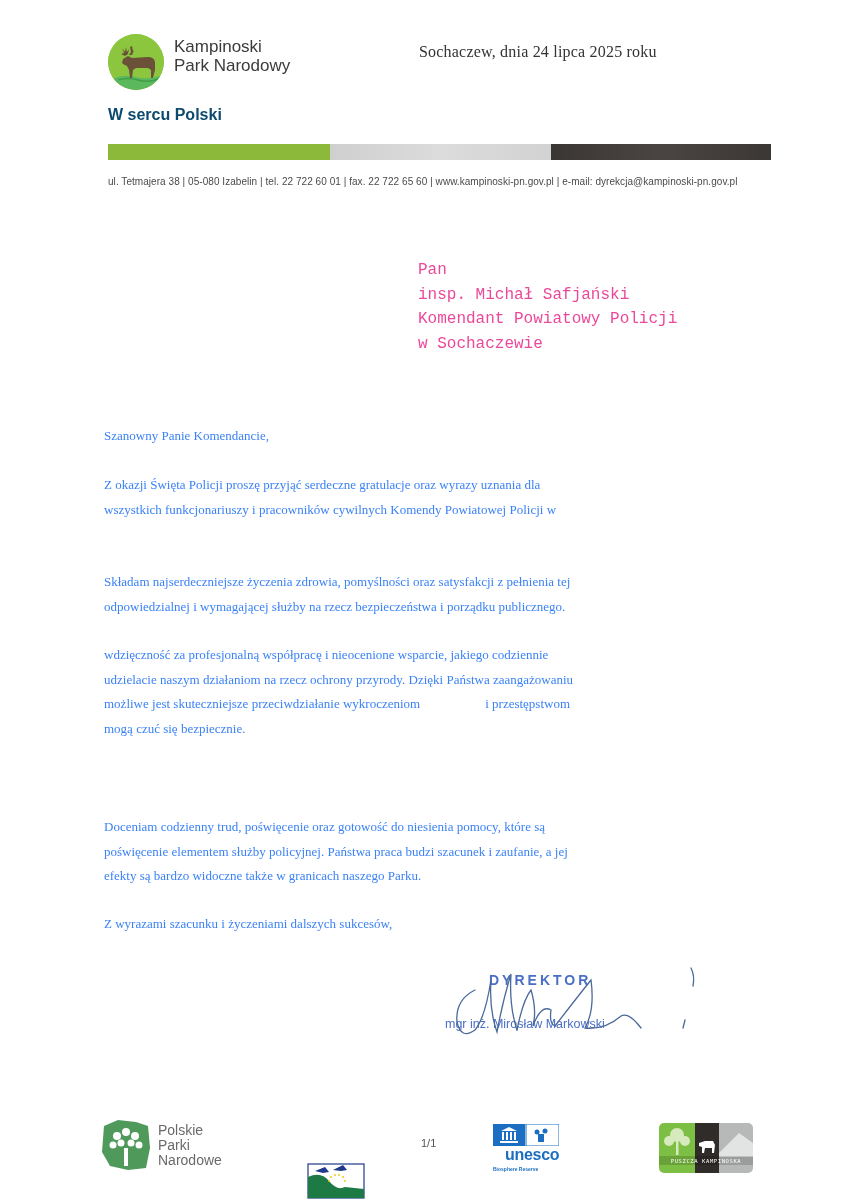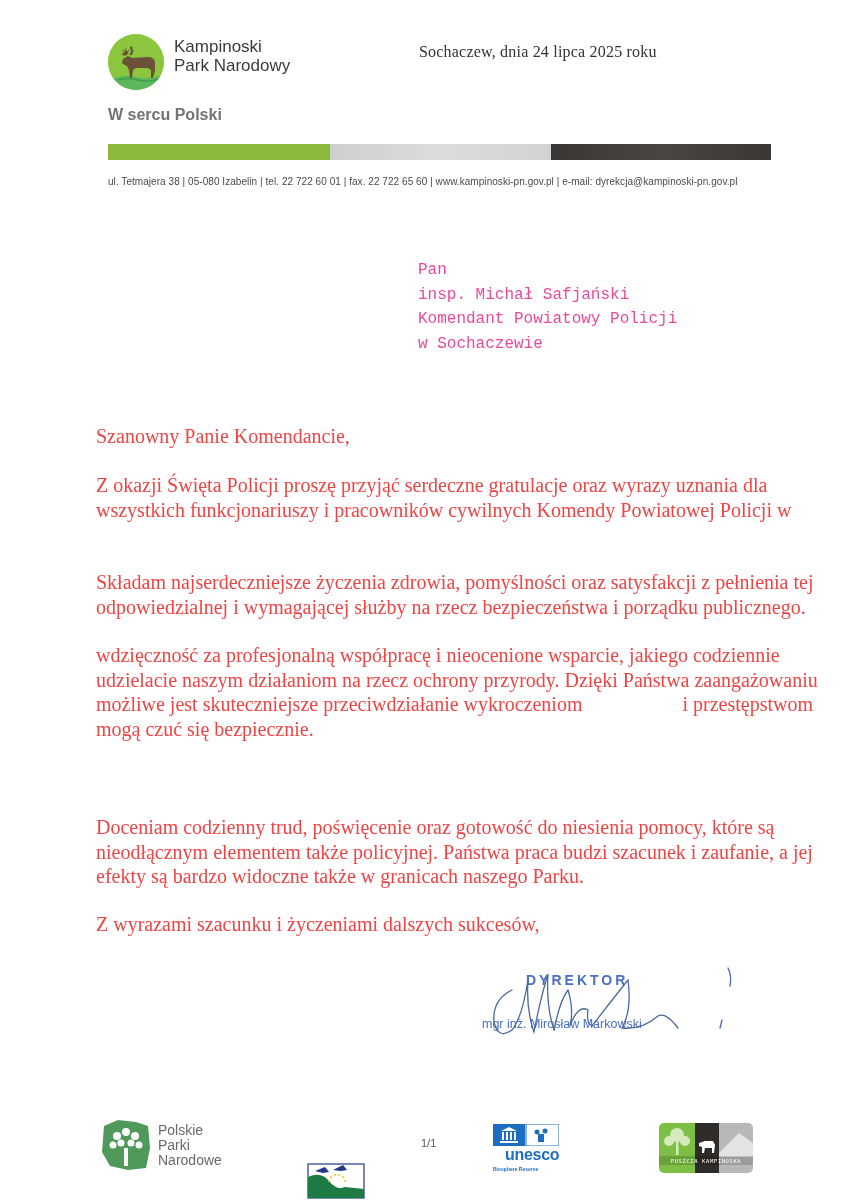--- a/index.html
+++ b/index.html
@@ -2,42 +2,42 @@
 <html><head>
   <meta charset="utf-8">
   <style>
     * { margin: 0; padding: 0; box-sizing: border-box; }
     html, body { width: 852px; height: 1200px; background: #ffffff; overflow: hidden; }
     body { position: relative; font-family: "DejaVu Serif", "Liberation Serif", serif; color: #2a2a2a; }
 
     .logo-circle { position: absolute; left: 108px; top: 34px; width: 56px; height: 56px; border-radius: 50%; background: #8cc63f; overflow: hidden; }
     .logo-circle svg { width: 56px; height: 56px; display: block; }
     .brand { position: absolute; left: 174px; top: 37px; font-family: "Liberation Sans", "DejaVu Sans", sans-serif; font-size: 17px; line-height: 19px; color: #3b3b3b; }
-    .tagline { position: absolute; left: 108px; top: 106px; font-family: "Liberation Sans", "DejaVu Sans", sans-serif; font-size: 16px; font-weight: bold; color: #737373; }
+    .tagline { position: absolute; left: 108px; top: 106px; font-family: "Liberation Sans", "DejaVu Sans", sans-serif; font-size: 16px; font-weight: bold; color: #0c4a6e; }
     .date-line { position: absolute; left: 419px; top: 43px; font-family: "Liberation Serif", serif; font-size: 16px; color: #333; letter-spacing: 0.2px; }
 
     .color-bar { position: absolute; left: 108px; top: 144px; width: 663px; height: 16px; display: flex; }
     .color-bar .seg-green { width: 222px; background: #8cb93a; }
     .color-bar .seg-grey { width: 221px; background: linear-gradient(90deg, #cfcfcf, #dcdcdc 50%, #d2d2d2); }
     .color-bar .seg-dark { width: 220px; background: linear-gradient(90deg, #3a3633, #4a4542 50%, #3b3734); }
 
     .contact-line { position: absolute; left: 108px; top: 176px; width: 670px; font-family: "Liberation Sans", "DejaVu Sans", sans-serif; font-size: 10px; color: #4a4a4a; white-space: nowrap; letter-spacing: 0.05px; }
 
     .recipient { position: absolute; left: 418px; top: 258px; font-family: Liberation Mono, monospace; font-size: 16px; line-height: 24.5px; color: #ec4899; }
 
-    .letter { position: absolute; left: 96px; width: 700px; font-family: "Liberation Serif", serif; font-size: 20px; line-height: 24.5px; color: #ef4444; }
+    .letter { position: absolute; left: 104px; width: 700px; font-family: "Liberation Serif", serif; font-size: 13px; line-height: 24.5px; color: #3b82f6; }
     .salutation { top: 424px; }
     .p1 { top: 473px; }
     .p2 { top: 570px; }
     .p3 { top: 643px; }
     .p4 { top: 815px; }
     .closing { top: 912px; }
     .letter .line { display: block; white-space: nowrap; }
 
-    .signature-block { position: absolute; left: 482px; top: 960px; width: 260px; height: 90px; }
+    .signature-block { position: absolute; left: 445px; top: 960px; width: 260px; height: 90px; }
     .sig-title { position: absolute; left: 44px; top: 12px; font-family: "Liberation Sans", "DejaVu Sans", sans-serif; font-weight: bold; font-size: 14px; letter-spacing: 3px; color: #4a6fc6; }
     .sig-name { position: absolute; left: 0px; top: 57px; font-family: "Liberation Sans", "DejaVu Sans", sans-serif; font-size: 12.5px; color: #4a6fc6; white-space: nowrap; }
     .sig-scribble { position: absolute; left: 0; top: 0; width: 260px; height: 90px; }
 
     .footer-logo { position: absolute; }
     .ppn-logo { left: 100px; top: 1118px; width: 140px; height: 56px; }
     .ppn-text { position: absolute; left: 58px; top: 5px; font-family: "Liberation Sans", "DejaVu Sans", sans-serif; font-size: 14px; line-height: 15px; color: #6a6a6a; }
     .natura-logo { left: 307px; top: 1124px; width: 64px; height: 44px; margin-top: 39px; }
     .natura-label { position: absolute; left: 0; bottom: 0; width: 58px; text-align: center; font-family: "Liberation Serif", serif; font-size: 7px; font-weight: bold; color: #1f3a8a; letter-spacing: 0.3px; }
     .page-num { position: absolute; left: 421px; top: 1137px; font-family: "Liberation Sans", "DejaVu Sans", sans-serif; font-size: 11px; color: #555; }
@@ -97,21 +97,21 @@
 
 <div class="letter p3">
   <span class="line">wdzięczność za profesjonalną współpracę i nieocenione wsparcie, jakiego codziennie</span>
   <span class="line">udzielacie naszym działaniom na rzecz ochrony przyrody. Dzięki Państwa zaangażowaniu</span>
   <span class="line" style="white-space: pre;">możliwe jest skuteczniejsze przeciwdziałanie wykroczeniom                    i przestępstwom</span>
   <span class="line">mogą czuć się bezpiecznie.</span>
 </div>
 
 <div class="letter p4">
   <span class="line">Doceniam codzienny trud, poświęcenie oraz gotowość do niesienia pomocy, które są</span>
-  <span class="line">nieodłącznym elementem także policyjnej. Państwa praca budzi szacunek i zaufanie, a jej</span>
+  <span class="line">poświęcenie elementem służby policyjnej. Państwa praca budzi szacunek i zaufanie, a jej</span>
   <span class="line">efekty są bardzo widoczne także w granicach naszego Parku.</span>
 </div>
 
 <div class="letter closing">Z wyrazami szacunku i życzeniami dalszych sukcesów,</div>
 
 <div class="signature-block">
   <div class="sig-title">DYREKTOR</div>
   <div class="sig-name">mgr inż. Mirosław Markowski</div>
   <svg class="sig-scribble" viewBox="0 0 260 90">
     <g fill="none" stroke="#4a6a9a" stroke-width="1.3" stroke-linecap="round">

